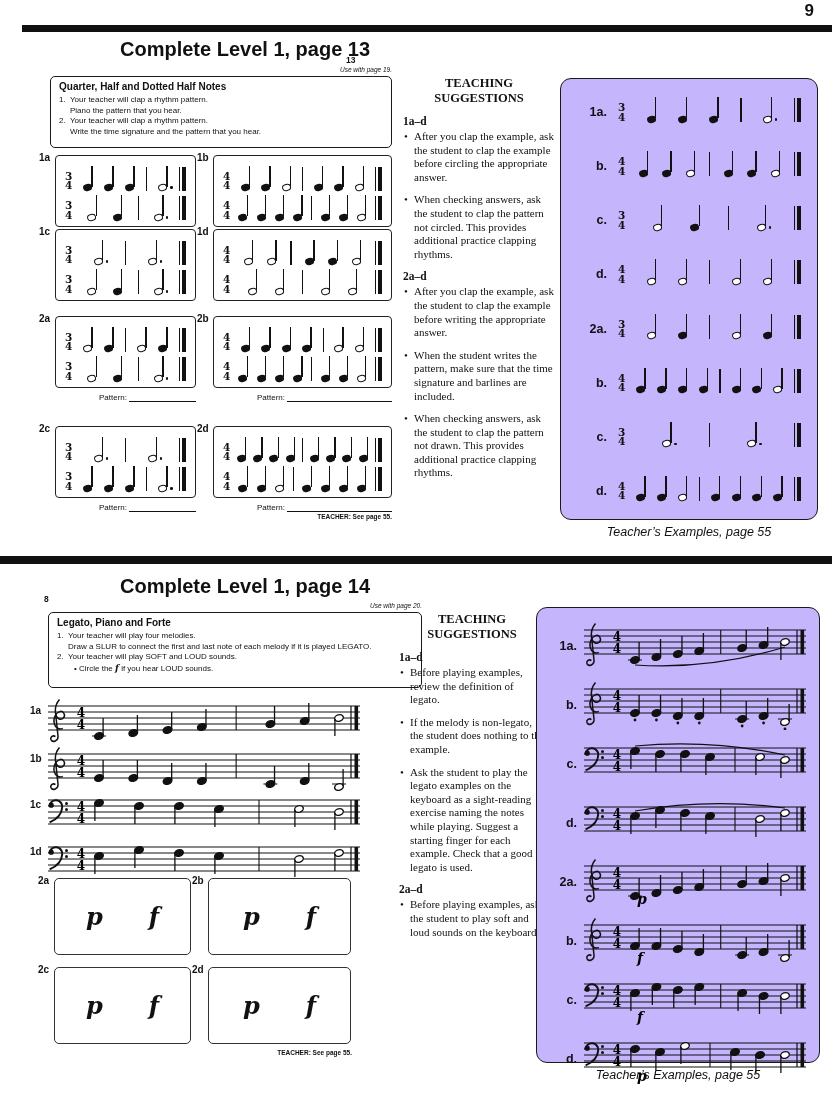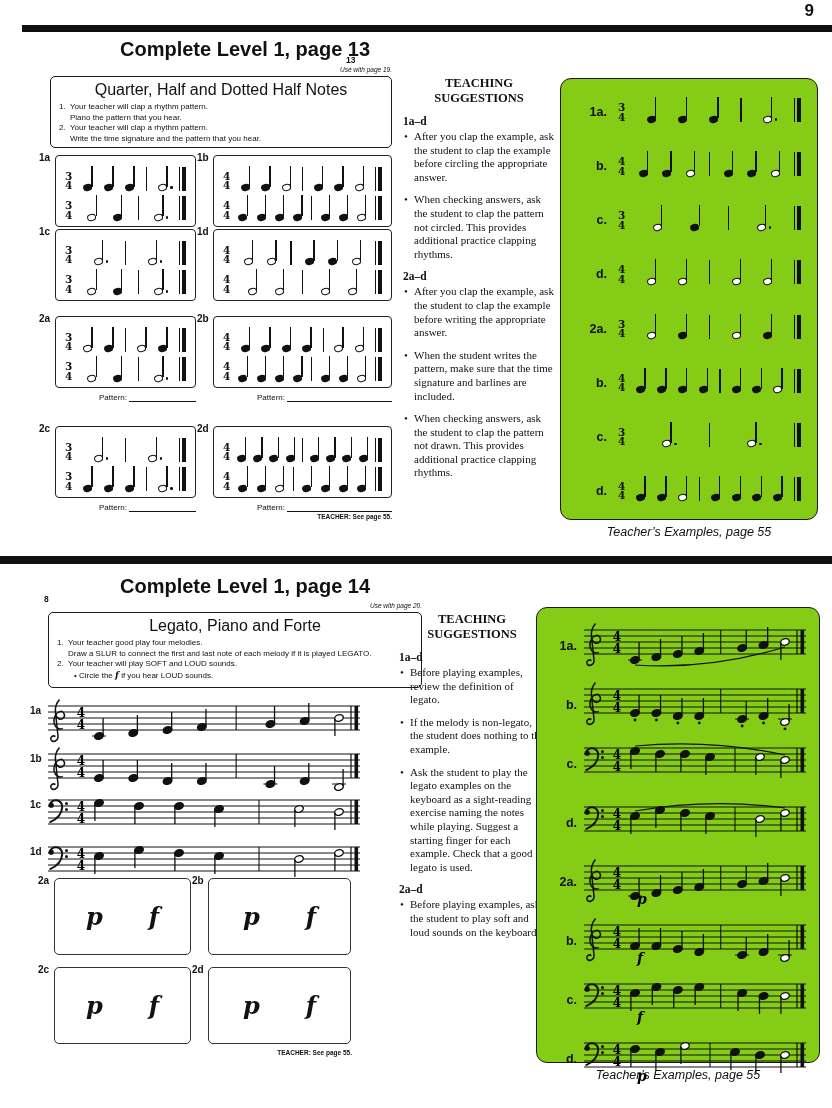--- a/index.html
+++ b/index.html
@@ -15,21 +15,21 @@
 
   .mini-pn{position:absolute;font-size:8.5px;font-weight:bold;}
   #pn13{left:346px;top:55px;} #pn14{left:44px;top:594px;}
   .use-with{position:absolute;text-align:right;font-size:6.5px;font-style:italic;}
   #uw13{left:50px;top:66px;width:342px;} #uw14{left:48px;top:602px;width:374px;}
 
   .instr-box{position:absolute;border:1.6px solid #1a1a1a;border-radius:5px;background:#fff;
              padding:4px 8px 5px;box-sizing:border-box;}
   #ib1{left:50px;top:76px;width:342px;height:72px;}
   #ib2{left:48px;top:612px;width:374px;height:76px;}
-  .ib-title{font-size:16px;font-weight:normal;margin-bottom:3px;text-align:center;}
+  .ib-title{font-size:10px;font-weight:bold;margin-bottom:3px;}
   .ib-item{display:flex;font-size:8px;line-height:10.5px;}
   .ib-num{width:11px;flex:none;}
   .ib-lines{flex:1;}
   .ib-line.ind{padding-left:6px;}
   .dyn-inline{font-family:"DejaVu Serif",serif;font-weight:bold;font-style:italic;font-size:9px;}
 
   .ex-wrap{position:absolute;}
   .ex-label{position:absolute;left:-16px;top:-3px;font-size:10px;font-weight:600;}
   .ex-box{border:1.5px solid #222;border-radius:4px;height:72px;padding:5px 9px 6px;
           display:flex;flex-direction:column;justify-content:space-between;box-sizing:border-box;background:#fff;}
@@ -44,21 +44,21 @@
   .rl-note .stem{position:absolute;right:0.4px;top:0;width:1.4px;height:21px;background:#111;}
   .rl-note .head{position:absolute;left:0;bottom:0;width:9px;height:6.5px;border-radius:50%;
                  background:#111;transform:rotate(-14deg);box-sizing:border-box;}
   .rl-note.half .head{background:#fff;border:1.5px solid #111;}
   .rl-note .dot{position:absolute;right:-4.5px;bottom:1.5px;width:2.6px;height:2.6px;border-radius:50%;background:#111;}
   .rl-bar{width:1.3px;height:24px;background:#111;}
   .rl-end{display:flex;gap:2px;height:24px;}
   .rl-end .a{width:1.3px;background:#111;}
   .rl-end .b{width:3.6px;background:#111;}
 
-  .tch-box{position:absolute;border:1.7px solid #1a1a1a;border-radius:11px;background:#84cc16;box-sizing:border-box;}
+  .tch-box{position:absolute;border:1.7px solid #1a1a1a;border-radius:11px;background:#c4b5fd;box-sizing:border-box;}
   #tb1{left:560px;top:78px;width:258px;height:442px;display:flex;flex-direction:column;
        justify-content:space-between;padding:16px 16px 18px;}
   .tb1-row{display:flex;align-items:flex-end;}
   .tb1-label{width:30px;flex:none;text-align:right;font-weight:bold;font-size:12.5px;margin-right:11px;margin-bottom:3px;}
   #tb2{left:536px;top:607px;width:284px;height:456px;display:flex;flex-direction:column;
        justify-content:space-between;padding:8px 8px 10px 6px;}
   .tb2-row{display:flex;align-items:center;}
   .tb2-label{width:34px;flex:none;text-align:right;font-weight:bold;font-size:12.5px;margin-right:4px;}
 
   .caption{position:absolute;font-size:12.5px;font-style:italic;text-align:center;}
@@ -406,21 +406,21 @@
 
   <div id="t2" class="sec-title">Complete Level 1, page 14</div>
   <div id="pn14" class="mini-pn">8</div>
   <div id="uw14" class="use-with">Use with page 20.</div>
   <div id="ib2" class="instr-box">
     <div class="ib-title">Legato, Piano and Forte</div>
     <div id="ib2-items">
         <div class="ib-item">
           <span class="ib-num">1.</span>
           <div class="ib-lines">
-            <div class="ib-line"><span>Your teacher good play four melodies.</span></div>
+            <div class="ib-line"><span>Your teacher will play four melodies.</span></div>
             <div class="ib-line"><span>Draw a SLUR to connect the first and last note of each melody if it is played LEGATO.</span></div>
           </div>
         </div>
         <div class="ib-item">
           <span class="ib-num">2.</span>
           <div class="ib-lines">
             <div class="ib-line"><span>Your teacher will play SOFT and LOUD sounds.</span></div>
             <div class="ib-line ind"><span>• Circle the </span><span class="dyn-inline">f</span><span> if you hear LOUD sounds.</span></div>
           </div>
         </div>

